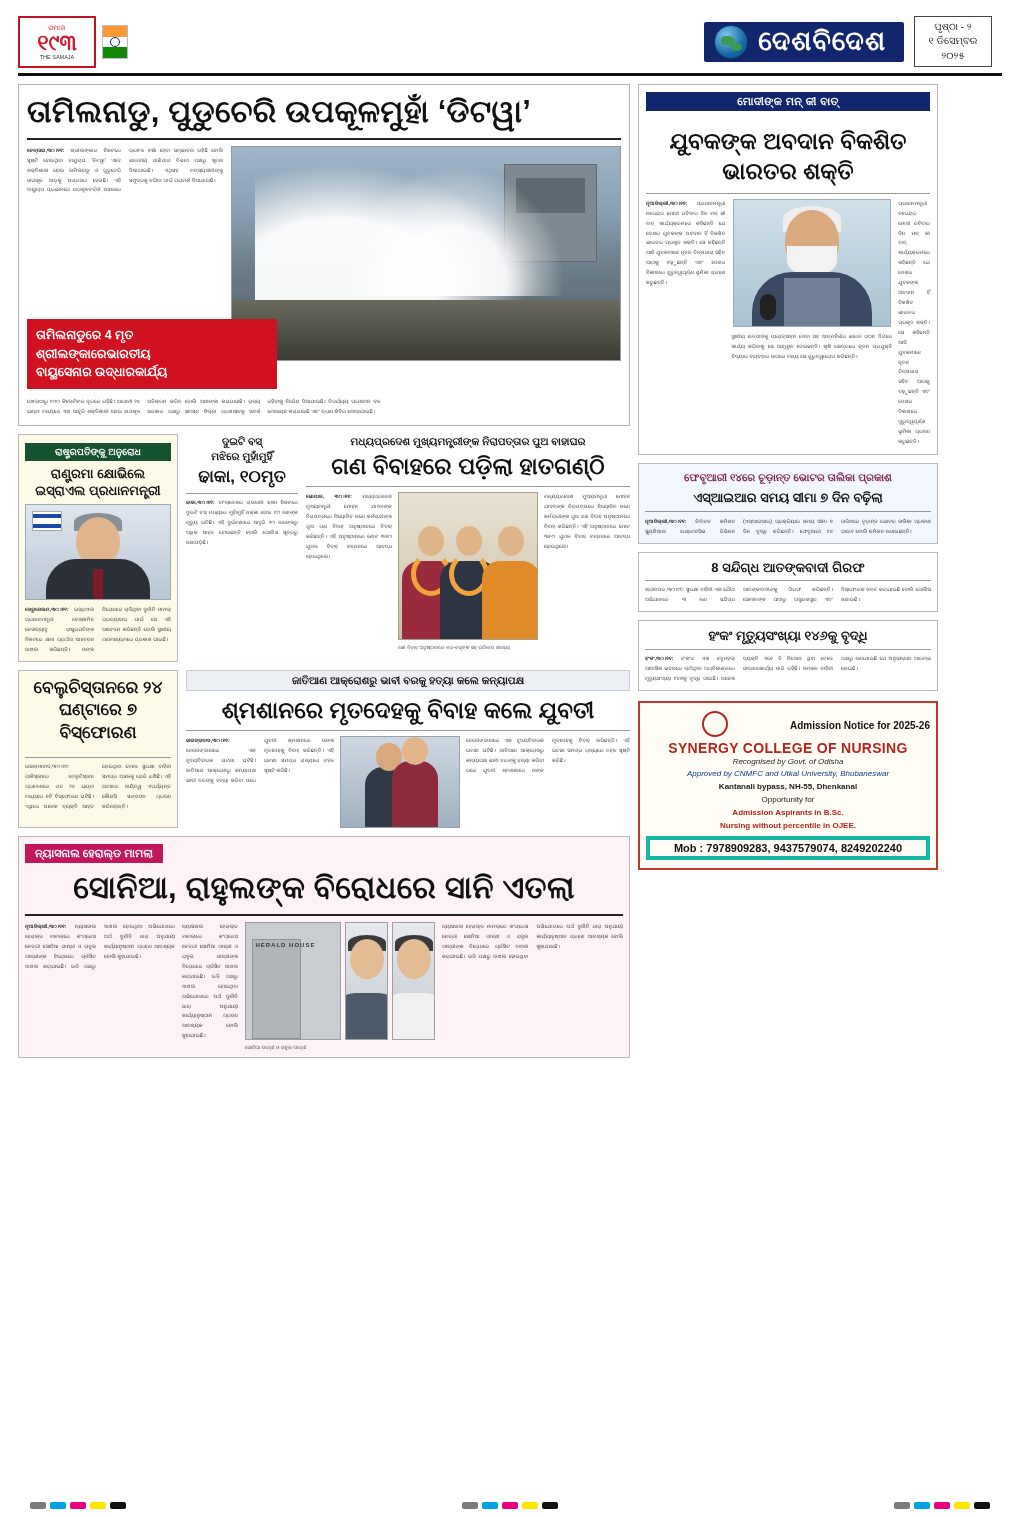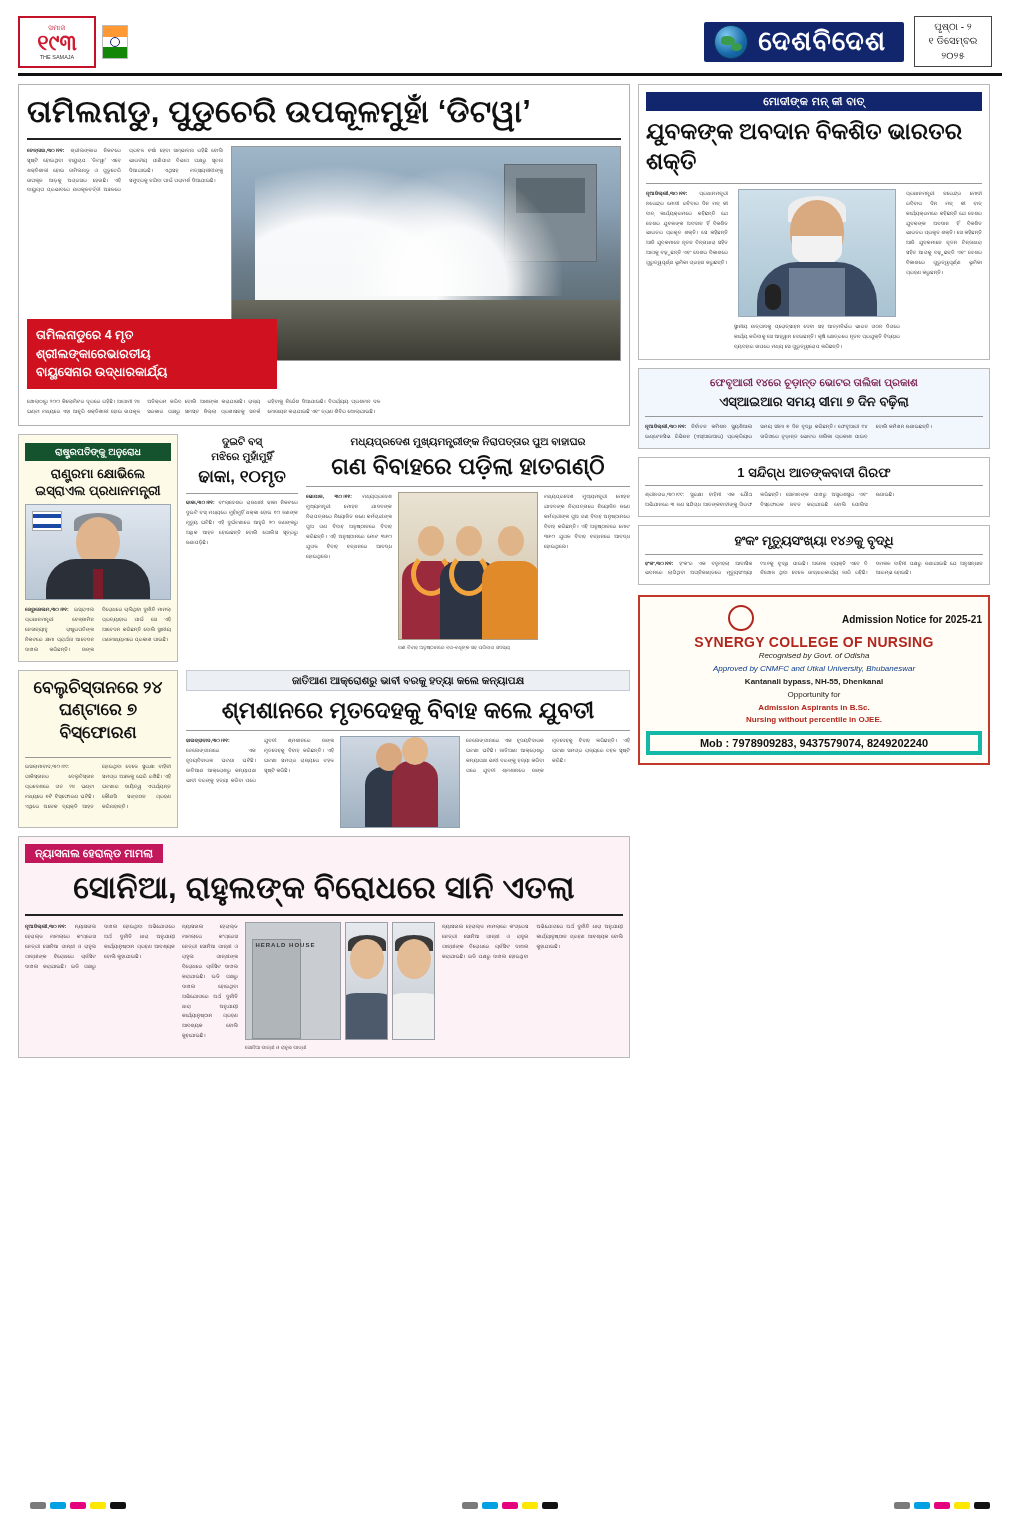--- a/index.html
+++ b/index.html
@@ -42,21 +42,21 @@
   .head-md { font-size:17px; font-weight:bold; line-height:1.35; }
   .head-sm { font-size:13px; font-weight:bold; line-height:1.35; }
   .head-xs { font-size:10.5px; font-weight:bold; line-height:1.4; }
 
   .rule { border-top:1px solid #999; }
   .rule-d { border-top:2px solid #222; }
 
   
   .main-grid { display:flex; gap:8px; margin-top:8px; }
   .left-col { width:612px; }
-  .right-col { width:352px; }
+  .right-col { width:300px; }
 
   .box { border:1px solid #b9b9b9; padding:6px; }
 
   
   .lead { border:1px solid #b0b0b0; padding:8px; }
   .lead-photo { width:100%; height:215px; background:
       linear-gradient(180deg,#9fb6c8 0%, #8ba2b6 28%, #6d7f8c 55%, #4d5a60 100%);
       position:relative; overflow:hidden; border:1px solid #999; }
   .wave { position:absolute; bottom:22%; left:6%; width:70%; height:70%;
       background:radial-gradient(ellipse at 30% 80%, rgba(255,255,255,.95) 0 38%, rgba(255,255,255,.55) 52%, rgba(255,255,255,0) 70%); }
@@ -325,21 +325,21 @@
           </div>
         </div>
       </div>
 
     </div>
 
     <div class="right-col">
 
       <div class="box" style="padding:7px;">
         <div class="band-blue">ମୋଦୀଙ୍କ ମନ୍‌ କୀ ବାତ୍‌</div>
-        <div class="head-lg" style="margin:6px 0 6px;font-family:Liberation Serif, serif;">ଯୁବକଙ୍କ ଅବଦାନ ବିକଶିତ ଭାରତର ଶକ୍ତି</div>
+        <div class="head-lg" style="text-align:center; margin:16px 0 6px;">ଯୁବକଙ୍କ ଅବଦାନ ବିକଶିତ ଭାରତର ଶକ୍ତି</div>
         <div class="rule" style="margin-bottom:5px;"></div>
         <div style="display:flex; gap:6px;">
           <div style="width:82px;" class="odia-body">
             <span style="font-weight:bold;">ନୂଆଦିଲ୍ଲୀ,୩୦।୧୧:</span>
             <span>ପ୍ରଧାନମନ୍ତ୍ରୀ ନରେନ୍ଦ୍ର ମୋଦୀ ରବିବାର ଦିନ ମନ୍‌ କୀ ବାତ୍‌ କାର୍ଯ୍ୟକ୍ରମରେ କହିଛନ୍ତି ଯେ ଦେଶର ଯୁବକଙ୍କ ଅବଦାନ ହିଁ ବିକଶିତ ଭାରତର ପ୍ରକୃତ ଶକ୍ତି। ସେ କହିଛନ୍ତି ଆଜି ଯୁବକମାନେ ନୂତନ ଚିନ୍ତାଧାରା ସହିତ ଆଗକୁ ବଢ଼ୁଛନ୍ତି ଏବଂ ଦେଶର ବିକାଶରେ ଗୁରୁତ୍ୱପୂର୍ଣ୍ଣ ଭୂମିକା ଗ୍ରହଣ କରୁଛନ୍ତି।</span>
           </div>
           <div style="width:166px;">
             <div class="modi-photo">
               <div class="modi-hair"></div>
               <div class="modi-head"></div>
@@ -362,38 +362,38 @@
         <div class="head-xs" style="text-align:center; color:#7a1f4f;">ଫେବୃଆରୀ ୧୪ରେ ଚୂଡ଼ାନ୍ତ ଭୋଟର ତାଲିକା ପ୍ରକାଶ</div>
         <div class="head-sm" style="text-align:center; margin:4px 0 5px;">ଏସ୍‌ଆଇଆର ସମୟ ସୀମା ୭ ଦିନ ବଢ଼ିଲା</div>
         <div class="rule" style="margin-bottom:5px;"></div>
         <div class="odia-body cols-3">
           <span style="font-weight:bold;">ନୂଆଦିଲ୍ଲୀ,୩୦।୧୧:</span>
           <span>ନିର୍ବାଚନ କମିଶନ ସ୍ୟୁଶିଆଲ ଇଣ୍ଟେନସିଭ ରିଭିଜନ (ଏସ୍‌ଆଇଆର) ପ୍ରକ୍ରିୟାର ସମୟ ସୀମା ୭ ଦିନ ବୃଦ୍ଧି କରିଛନ୍ତି। ଫେବୃଆରୀ ୧୪ ତାରିଖରେ ଚୂଡ଼ାନ୍ତ ଭୋଟର ତାଲିକା ପ୍ରକାଶ ପାଇବ ବୋଲି କମିଶନ ଜଣାଇଛନ୍ତି।</span>
         </div>
       </div>
 
       <div class="box" style="margin-top:8px;">
-        <div class="head-sm" style="text-align:center; margin-bottom:4px;">1 ସନ୍ଦିଗ୍ଧ ଆତଙ୍କବାଦୀ ଗିରଫ</div>
+        <div class="head-sm" style="text-align:center; margin-bottom:4px;">8 ସନ୍ଦିଗ୍ଧ ଆତଙ୍କବାଦୀ ଗିରଫ</div>
         <div class="rule" style="margin-bottom:4px;"></div>
         <div class="odia-body cols-3">ଶ୍ରୀନଗର,୩୦।୧୧: ସୁରକ୍ଷା ବାହିନୀ ଏକ ଯୌଥ ଅଭିଯାନରେ ୩ ଜଣ ସନ୍ଦିଗ୍ଧ ଆତଙ୍କବାଦୀଙ୍କୁ ଗିରଫ କରିଛନ୍ତି। ସେମାନଙ୍କ ପାଖରୁ ଅସ୍ତ୍ରଶସ୍ତ୍ର ଏବଂ ବିସ୍ଫୋରକ ଜବତ କରାଯାଇଛି ବୋଲି ପୋଲିସ ଜଣାଇଛି।</div>
       </div>
 
       <div class="box" style="margin-top:8px;">
         <div class="head-sm" style="text-align:center; margin-bottom:4px;">ହଂକଂ ମୃତ୍ୟୁସଂଖ୍ୟା ୧୪୬କୁ ବୃଦ୍ଧି</div>
         <div class="rule" style="margin-bottom:4px;"></div>
         <div class="odia-body cols-3">
           <span style="font-weight:bold;">ହଂକଂ,୩୦।୧୧:</span>
           <span>ହଂକଂର ଏକ ବହୁମହଲା ଆବାସିକ ଭବନରେ ଲାଗିଥିବା ଅଗ୍ନିକାଣ୍ଡରେ ମୃତ୍ୟୁସଂଖ୍ୟା ୧୪୬କୁ ବୃଦ୍ଧି ପାଇଛି। ଅନେକ ବ୍ୟକ୍ତି ଏବେ ବି ନିଖୋଜ ଥିବା ବେଳେ ଉଦ୍ଧାରକାର୍ଯ୍ୟ ଜାରି ରହିଛି। ଦମକଳ ବାହିନୀ ପକ୍ଷରୁ ଜଣାଯାଇଛି ଯେ ଅନୁସନ୍ଧାନ ଆରମ୍ଭ ହୋଇଛି।</span>
         </div>
       </div>
 
       <div class="ad" style="margin-top:10px;">
         <div style="display:flex; align-items:center; justify-content:center; gap:6px;">
           <div class="ad-seal"></div>
-          <div class="ad-sub" style="color:#111; font-size:10px;">Admission Notice for 2025-21</div>
+          <div class="ad-sub" style="color:#111; font-size:10px;">Admission Notice for 2025-26</div>
         </div>
         <div class="ad-title">SYNERGY COLLEGE OF NURSING</div>
         <div class="ad-line" style="font-style:italic;">Recognised by Govt. of Odisha</div>
         <div class="ad-line" style="font-style:italic; color:#0b3c8a;">Approved by CNMFC and Utkal University, Bhubaneswar</div>
         <div class="ad-line" style="font-weight:bold;">Kantanali bypass, NH-55, Dhenkanal</div>
         <div class="ad-line">Opportunity for</div>
         <div class="ad-line" style="font-weight:bold; color:#b3261e;">Admission Aspirants in B.Sc.</div>
         <div class="ad-line" style="font-weight:bold; color:#b3261e;">Nursing without percentile in OJEE.</div>
         <div class="ad-phone">Mob : 7978909283, 9437579074, 8249202240</div>
       </div>

